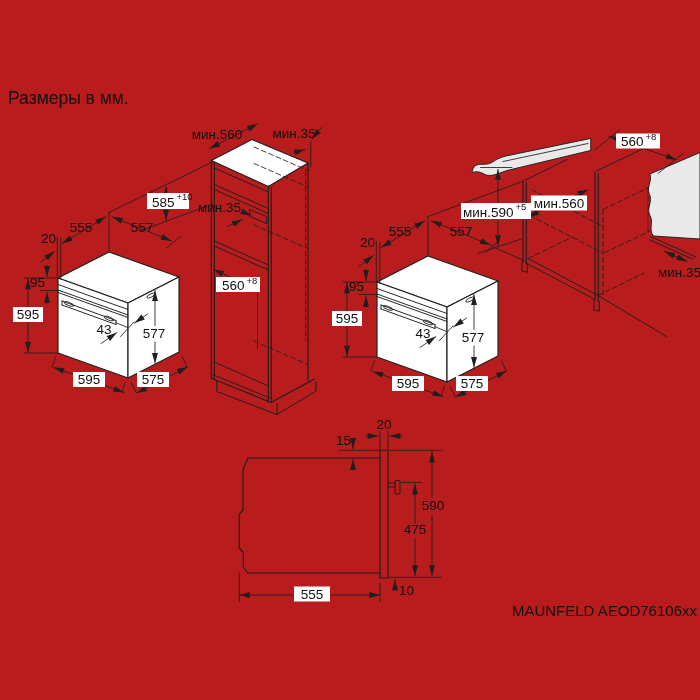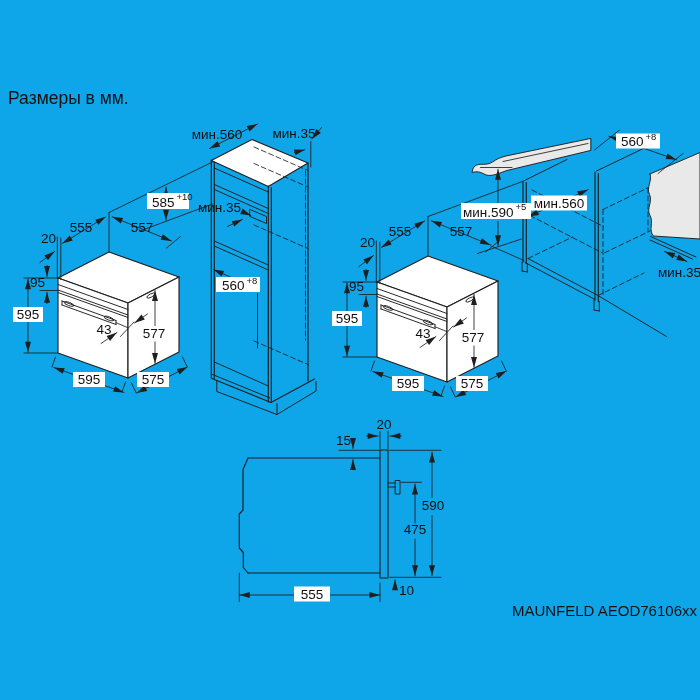--- a/index.html
+++ b/index.html
@@ -1,16 +1,16 @@
 <!DOCTYPE html>
 <html><head>
 <meta charset="utf-8">
 <style>
   html,body{margin:0;padding:0;background:#fff;}
-  .page{width:700px;height:700px;position:relative;background:#0ea5e9;overflow:hidden;}
+  .page{width:700px;height:700px;position:relative;background:#b91c1c;overflow:hidden;}
   svg{display:block;}
   .s{stroke:#1f1f1f;fill:none;stroke-width:1.15;stroke-linecap:round;stroke-linejoin:round;}
   .f{fill:#ffffff;}
   .g{fill:#e9e9e9;}
   .m{stroke-width:0.95;}
   .t{stroke-width:0.85;}
   .dash{stroke-dasharray:5 3;stroke-width:0.85;}
   .bg{fill:#ffffff;stroke:none;}
   text{font-family:"Liberation Sans","DejaVu Sans",sans-serif;fill:#111;}
   .dim{font-size:13.5px;}

